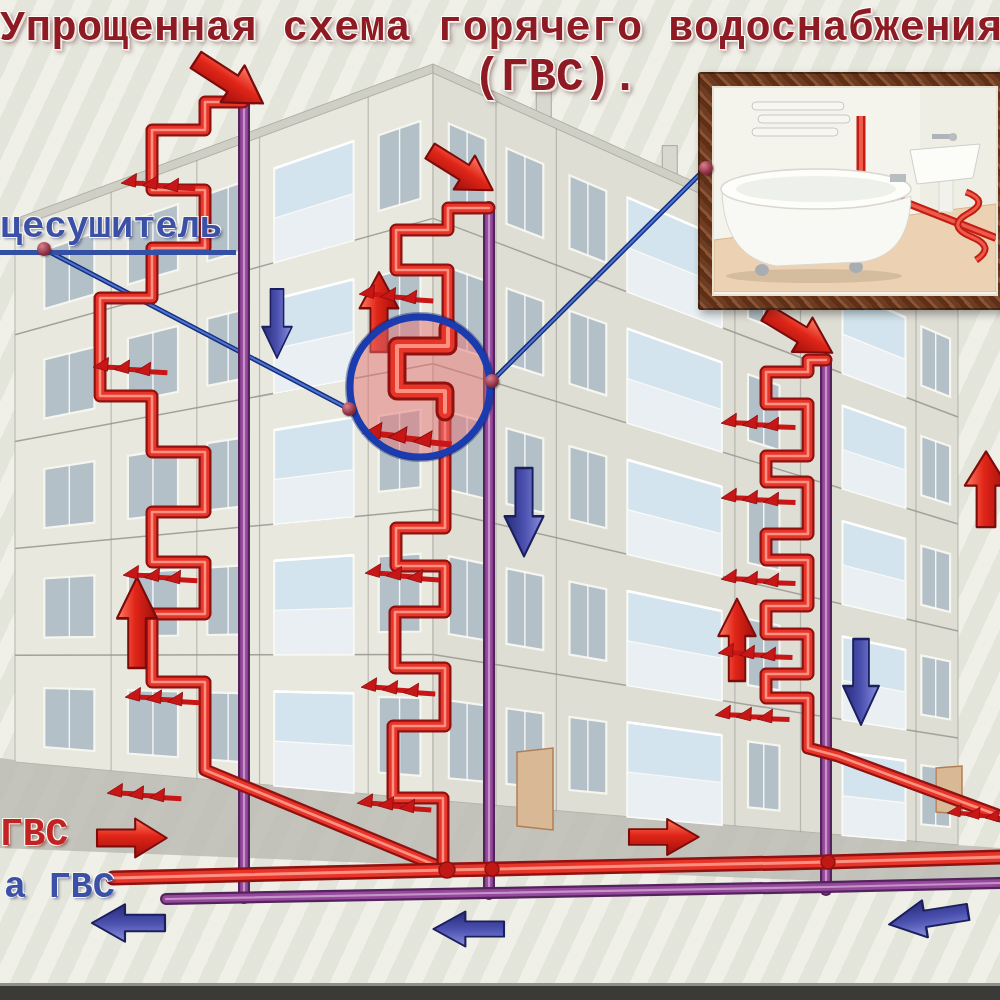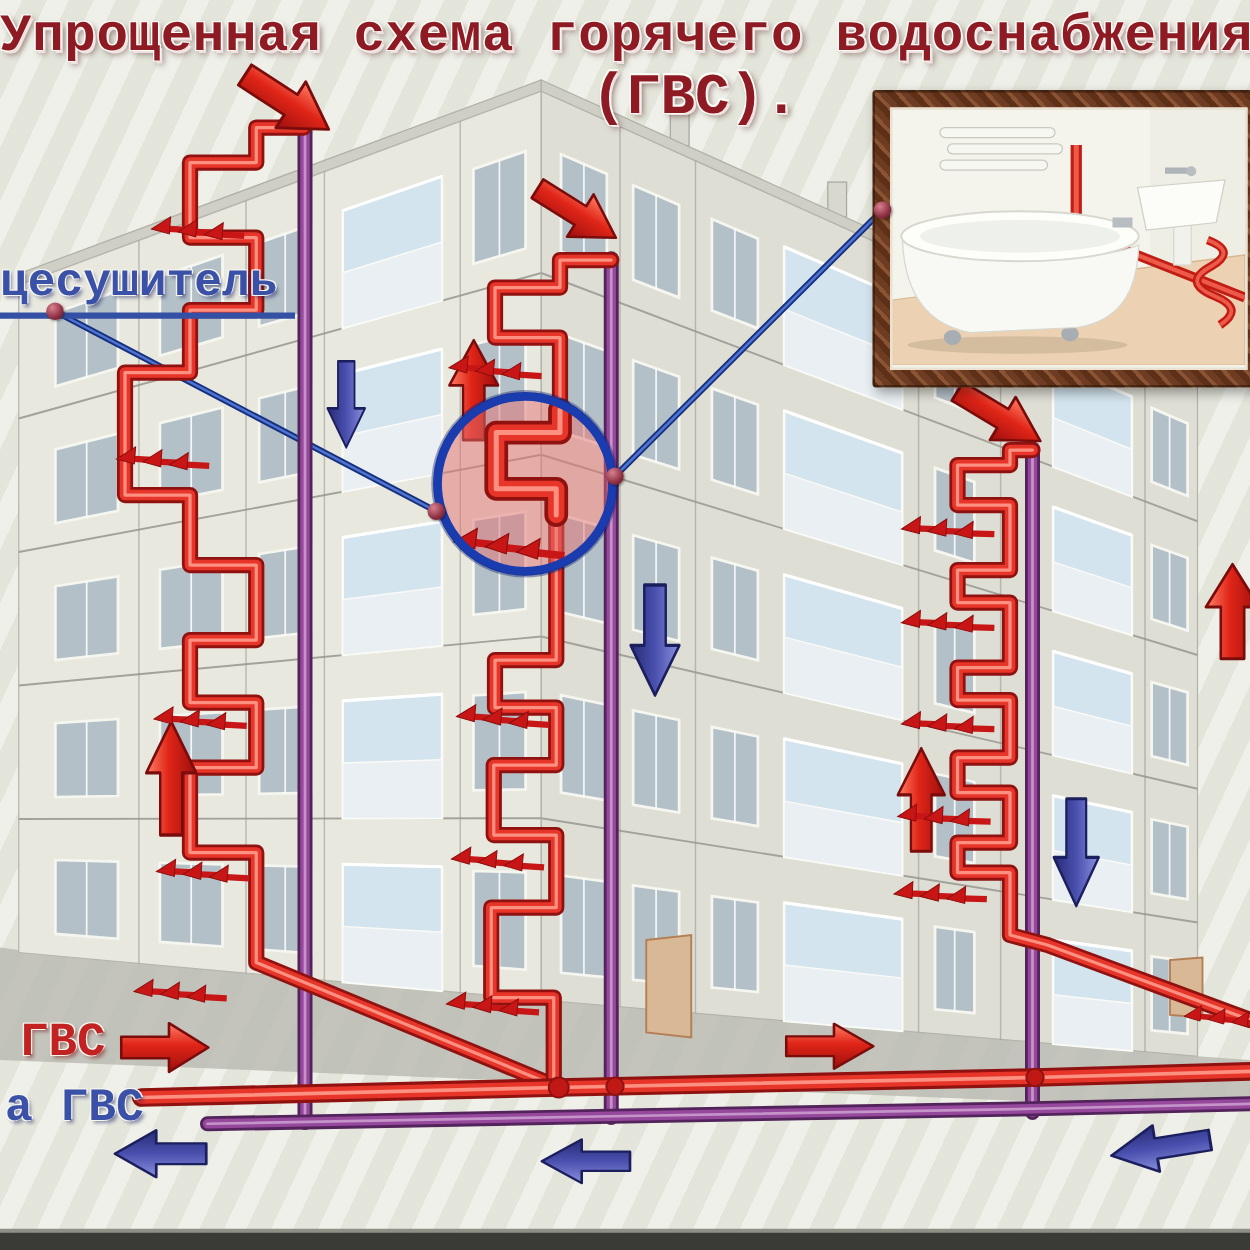--- a/index.html
+++ b/index.html
@@ -47,21 +47,21 @@
     color:#8e1b24;font-weight:bold;line-height:1.12;}
   .title .l1{display:block;font-size:42px;letter-spacing:.5px;white-space:nowrap;}
   .title .l2{display:block;font-size:46px;transform:translateX(56px);}
   .title span{text-shadow:-1px -1px 0 #fdfdf8,1px -1px 0 #fdfdf8,-1px 1px 0 #fdfdf8,
      2px 2px 0 #efe2e0,3px 3px 5px rgba(60,10,10,.5);}
   .lblBlue{position:absolute;color:#3b51a8;font-weight:bold;font-size:37px;
     text-shadow:-1px -1px 0 #f6f6ef,1px -1px 0 #f6f6ef,-1px 1px 0 #f6f6ef,2px 2px 3px rgba(20,25,90,.45);}
   .lblRed{position:absolute;color:#c32222;font-weight:bold;font-size:38px;
     text-shadow:-1px -1px 0 #f6f6ef,1px -1px 0 #f6f6ef,-1px 1px 0 #f6f6ef,2px 2px 3px rgba(110,10,10,.45);}
   #towelLabel{left:0;top:206px;padding:0 14px 2px 0;border-bottom:5px solid #3450a5;}
-  #supplyLabel{left:16px;top:813px;}
+  #supplyLabel{left:0;top:813px;}
   #returnLabel{left:4px;top:866px;}
   .ball{position:absolute;width:14px;height:14px;border-radius:50%;
     background:radial-gradient(circle at 35% 30%,#d98090,#8c2f42 60%,#571222);
     box-shadow:1px 1px 2px rgba(0,0,0,.4);}
   
   .inset{position:absolute;left:698px;top:72px;width:314px;height:238px;box-sizing:border-box;
     padding:14px;border-radius:3px;
     background-image:repeating-linear-gradient(47deg,#5e3018 0 5px,#8a5434 5px 8px,#6e3c22 8px 13px);
     box-shadow:inset 0 0 0 2px rgba(40,20,8,.55),3px 4px 9px rgba(0,0,0,.35);}
   .inset-scene{width:100%;height:100%;background:#f3f3eb;border:2px solid #e9e2d2;

